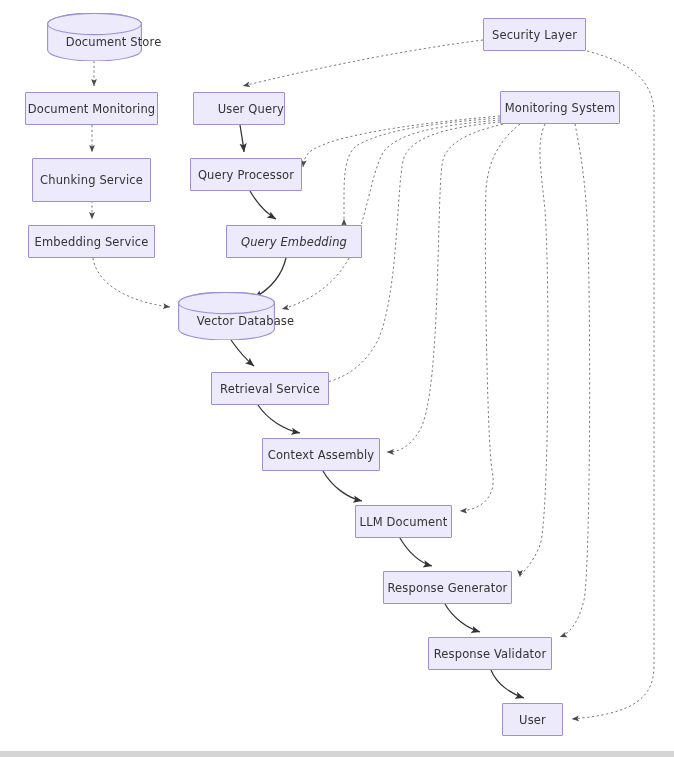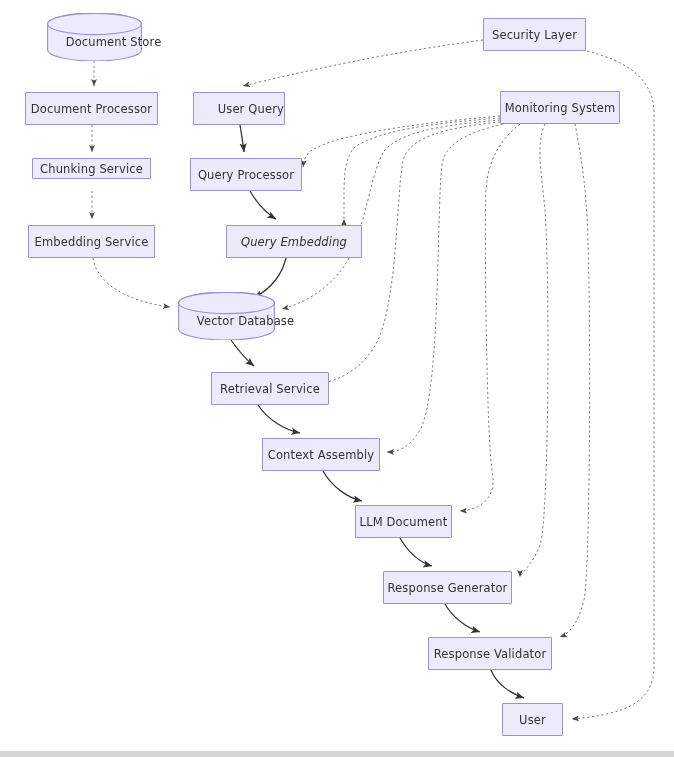--- a/index.html
+++ b/index.html
@@ -122,23 +122,23 @@
 
   <div id="nodes-layer">
       <div class="node cyl" style="left: 47px; top: 13px; width: 95px; height: 48px;">
         <svg class="cyl-body" viewBox="0 0 95 48" preserveAspectRatio="none">
           <path d="M 0.6,11 A 46.9,11 0 0 1 94.4,11 L 94.4,37 A 46.9,11 0 0 1 0.6,37 Z" fill="#ECEAFB" stroke="#9A8FD8" stroke-width="1.1"></path>
           <ellipse cx="47.5" cy="11" rx="46.9" ry="10.6" fill="#ECEAFB" stroke="#9A8FD8" stroke-width="1.1"></ellipse>
         </svg>
         <span class="node-label">Document Store</span>
       </div>
       <div class="node rect" style="left: 25px; top: 92px; width: 133px; height: 33px;">
-        <span class="node-label">Document Processor</span>
+        <span class="node-label">Document Monitoring</span>
       </div>
-      <div class="node rect" style="left: 32px; top: 158px; width: 119px; height: 21px;">
+      <div class="node rect" style="left: 32px; top: 158px; width: 119px; height: 44px;">
         <span class="node-label">Chunking Service</span>
       </div>
       <div class="node rect" style="left: 28px; top: 225px; width: 127px; height: 33px;">
         <span class="node-label">Embedding Service</span>
       </div>
       <div class="node rect" style="left: 193px; top: 92px; width: 92px; height: 33px; justify-content: flex-end;">
         <span class="node-label">User Query</span>
       </div>
       <div class="node rect" style="left: 190px; top: 158px; width: 112px; height: 33px;">
         <span class="node-label">Query Processor</span>

